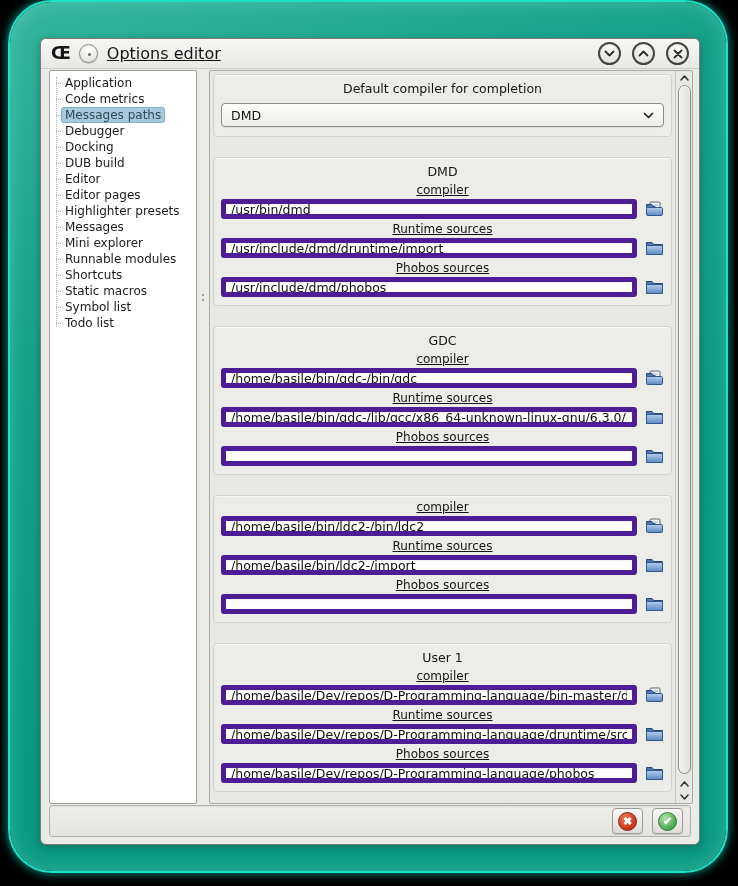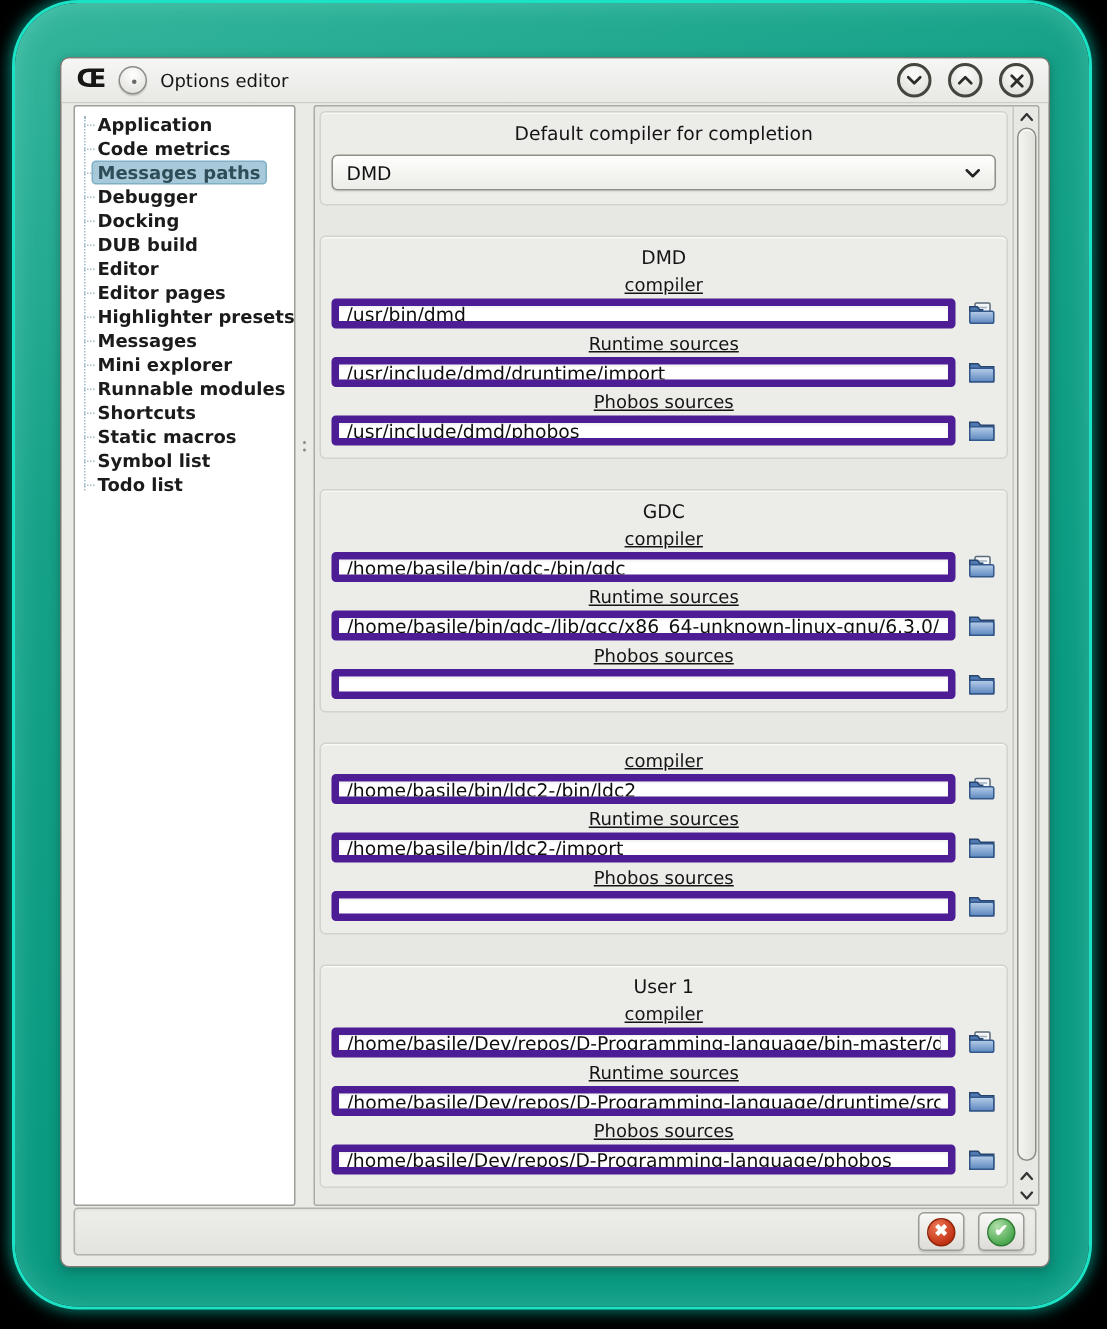--- a/index.html
+++ b/index.html
@@ -15,32 +15,32 @@
   .window{position:absolute;left:40px;top:38px;width:660px;height:807px;background:#EAEAE7;
     border:1px solid #7b7b74;border-radius:6px;box-shadow:0 2px 8px rgba(0,40,30,.35);}
 
   
   .titlebar{height:30px;display:flex;align-items:center;gap:9px;padding:0 10px;
     background:linear-gradient(#f6f6f4,#e8e8e5);border-bottom:1px solid #cdcdc8;border-radius:5px 5px 0 0;}
   .logo{font-weight:bold;font-size:17px;color:#161616;letter-spacing:-1px;line-height:1;}
   .menu-dot{width:19px;height:19px;border-radius:50%;border:1px solid #8c8c86;position:relative;
     background:radial-gradient(circle at 50% 30%,#ffffff,#dddcd7);box-shadow:0 1px 1px rgba(0,0,0,.18);}
   .menu-dot::after{content:"";position:absolute;left:8px;top:8px;width:3px;height:3px;border-radius:50%;background:#6a6a64;}
-  .title-text{font-size:12px;color:#151515;}
+  .title-text{font-size:16px;color:#151515;text-decoration:underline;}
   .win-controls{margin-left:auto;display:flex;gap:11px;}
   .win-btn{width:23px;height:23px;border-radius:50%;border:2px solid #45453f;cursor:pointer;
     background:radial-gradient(circle at 50% 28%,#fcfcfb,#dadad5);display:flex;align-items:center;justify-content:center;}
 
   
   .content{position:absolute;left:8px;top:31px;width:644px;height:734px;display:flex;}
 
   
   .sidebar{width:148px;background:#fff;border:1px solid #9e9e98;border-radius:2px;padding-top:4px;
     position:relative;overflow:hidden;}
-  .tree{position:relative;font-weight:bold;}
+  .tree{position:relative;}
   .tree::before{content:"";position:absolute;left:6px;top:2px;height:250px;border-left:1px dotted #9fbac6;}
   .tree-item{height:16px;display:flex;align-items:center;padding-left:15px;position:relative;
     font-size:12px;color:#1b1b1b;cursor:default;white-space:nowrap;}
   .tree-item::before{content:"";position:absolute;left:6px;top:8px;width:7px;border-top:1px dotted #9fbac6;}
   .tree-item.selected .tree-label{background:#A7C9D9;border:1px solid #7fb0c5;border-radius:3px;
     color:#2e4d59;padding:0 3px;margin-left:-4px;}
 
   
   .splitter{width:12px;position:relative;}
   .splitter .dots{position:absolute;left:5px;top:224px;width:2px;height:2px;background:#8a8a84;

